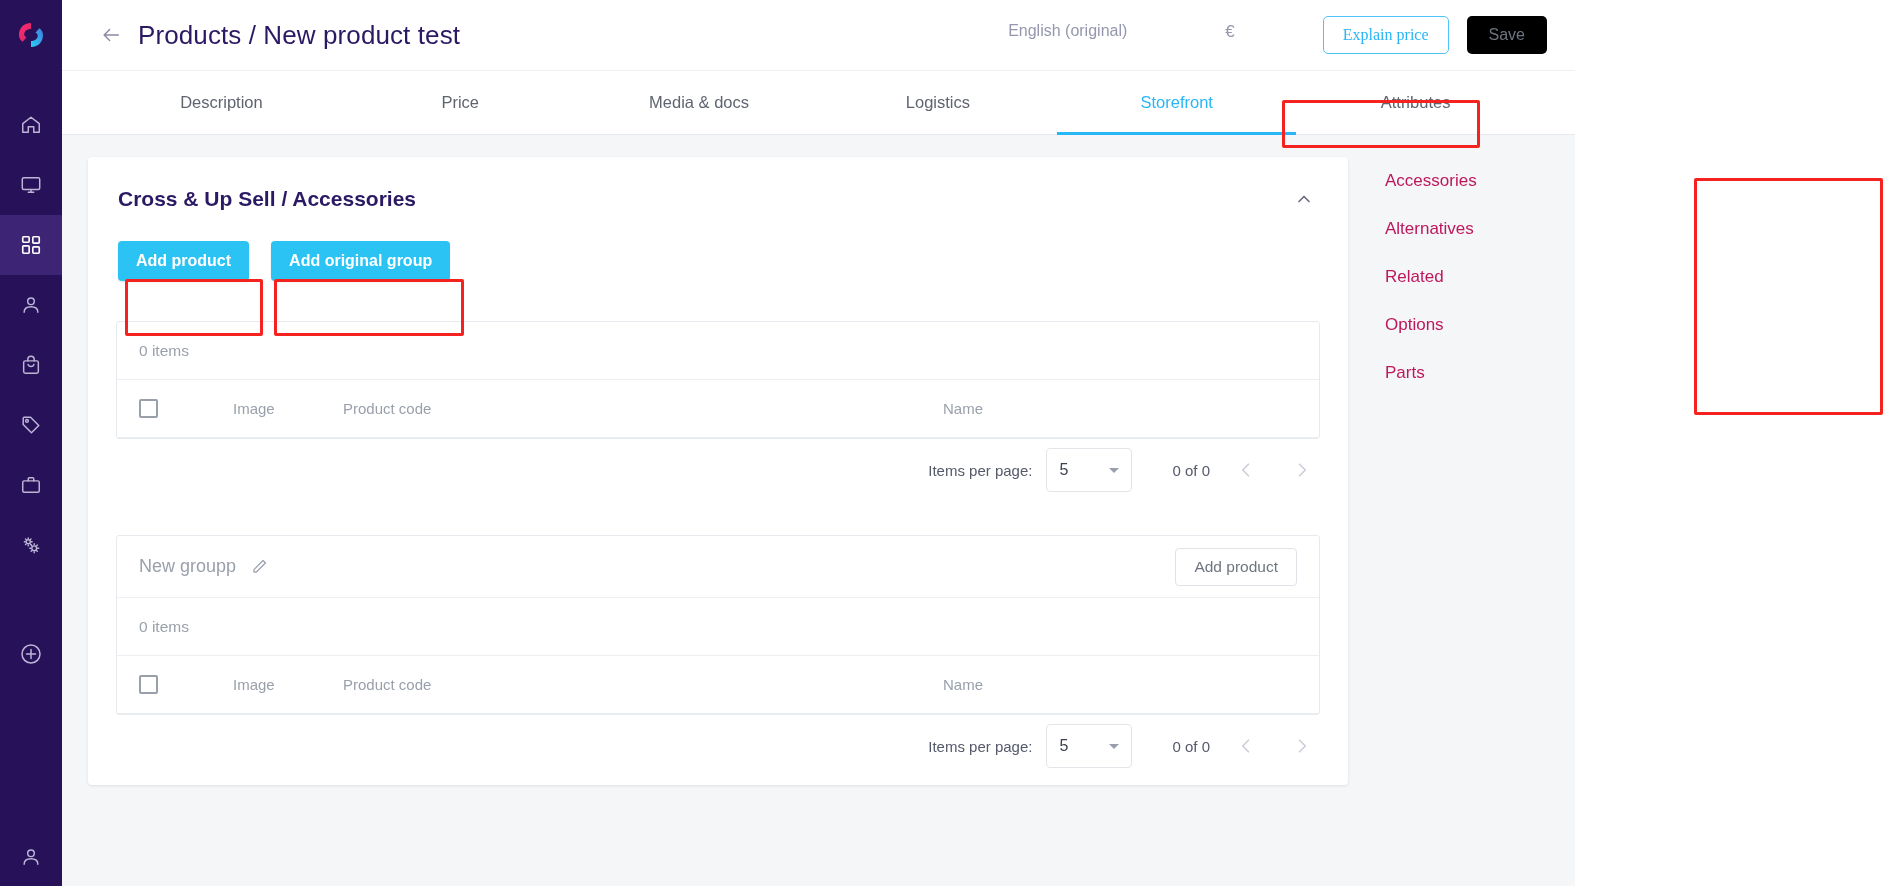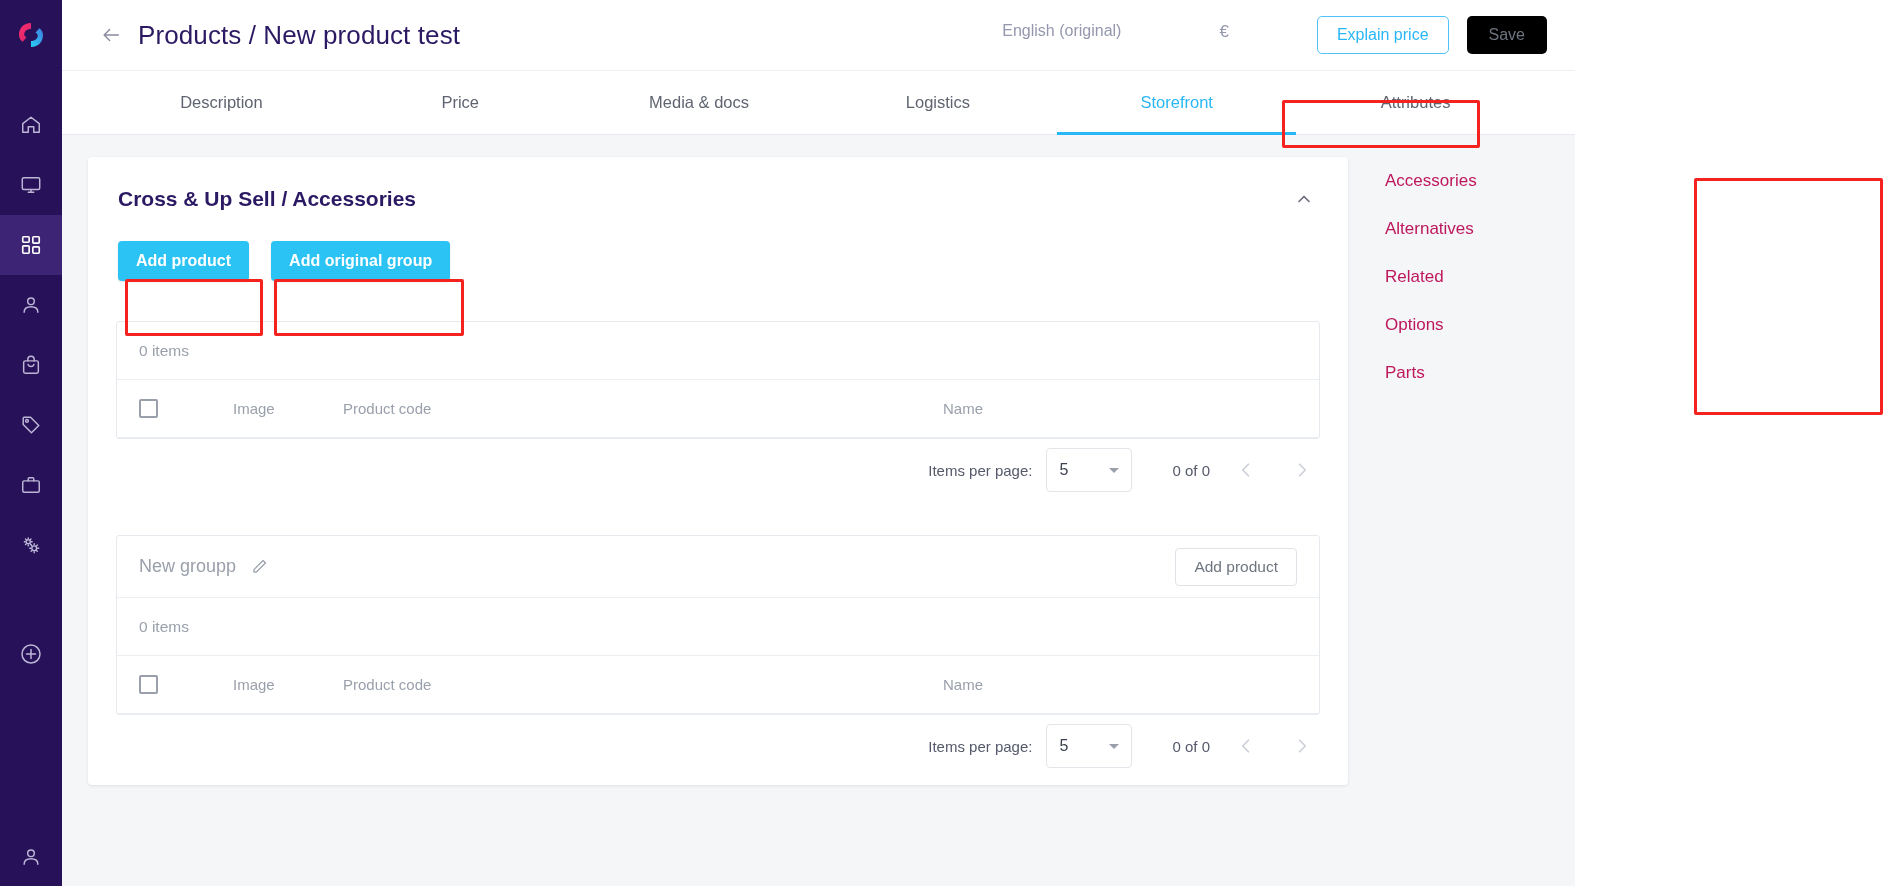--- a/index.html
+++ b/index.html
@@ -53,21 +53,21 @@
     font-size: 16px; color: #9497ad; cursor: pointer; padding: 6px 10px; white-space: nowrap;
   }
   .currency-select {
     font-size: 17px; color: #9497ad; cursor: pointer; padding: 6px 10px; margin-left: 78px;
   }
   .btn-outline {
     margin-left: 78px;
     height: 38px; padding: 0 19px;
     border: 1px solid #4fc3f7; border-radius: 5px;
     background: #ffffff; color: #29b6f6;
-    font-size: 16px; font-family: Liberation Sans, sans-serif; font-weight: 500;
+    font-size: 16px; font-family: Liberation Serif, serif; font-weight: 500;
     cursor: pointer; white-space: nowrap;
   }
   .btn-save {
     margin-left: 18px;
     height: 38px; padding: 4px 22px;
     border: none; border-radius: 5px;
     background: #000000; color: #6e7480;
     font-size: 16px; font-family: inherit; font-weight: 400;
     cursor: pointer;
   }

